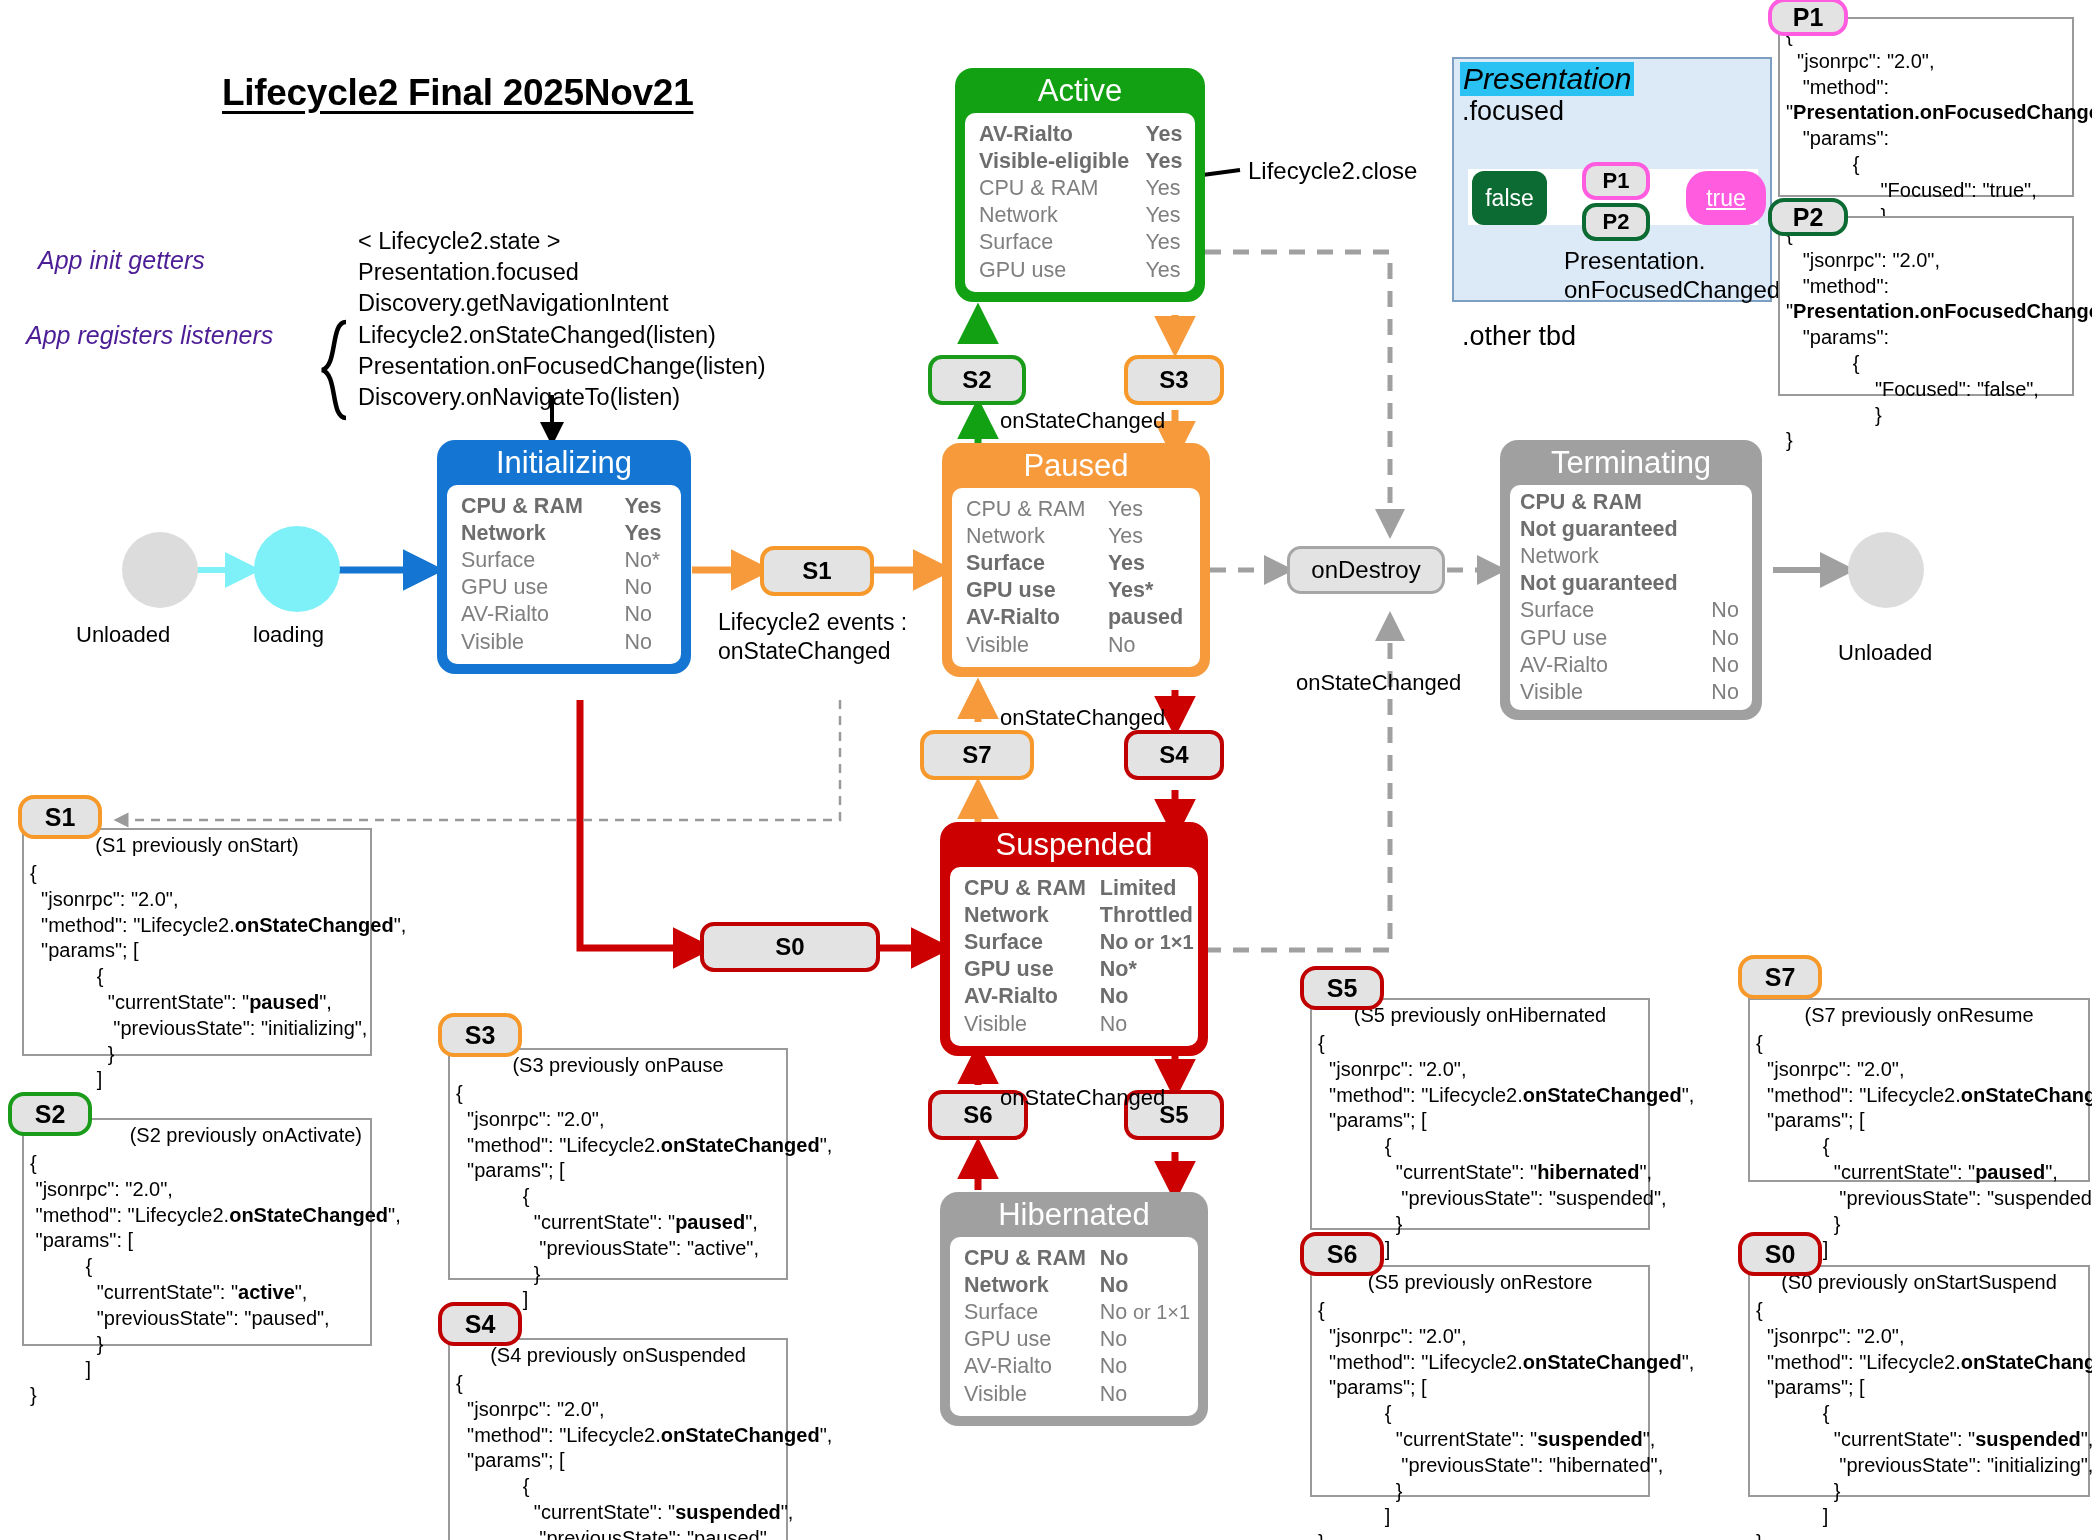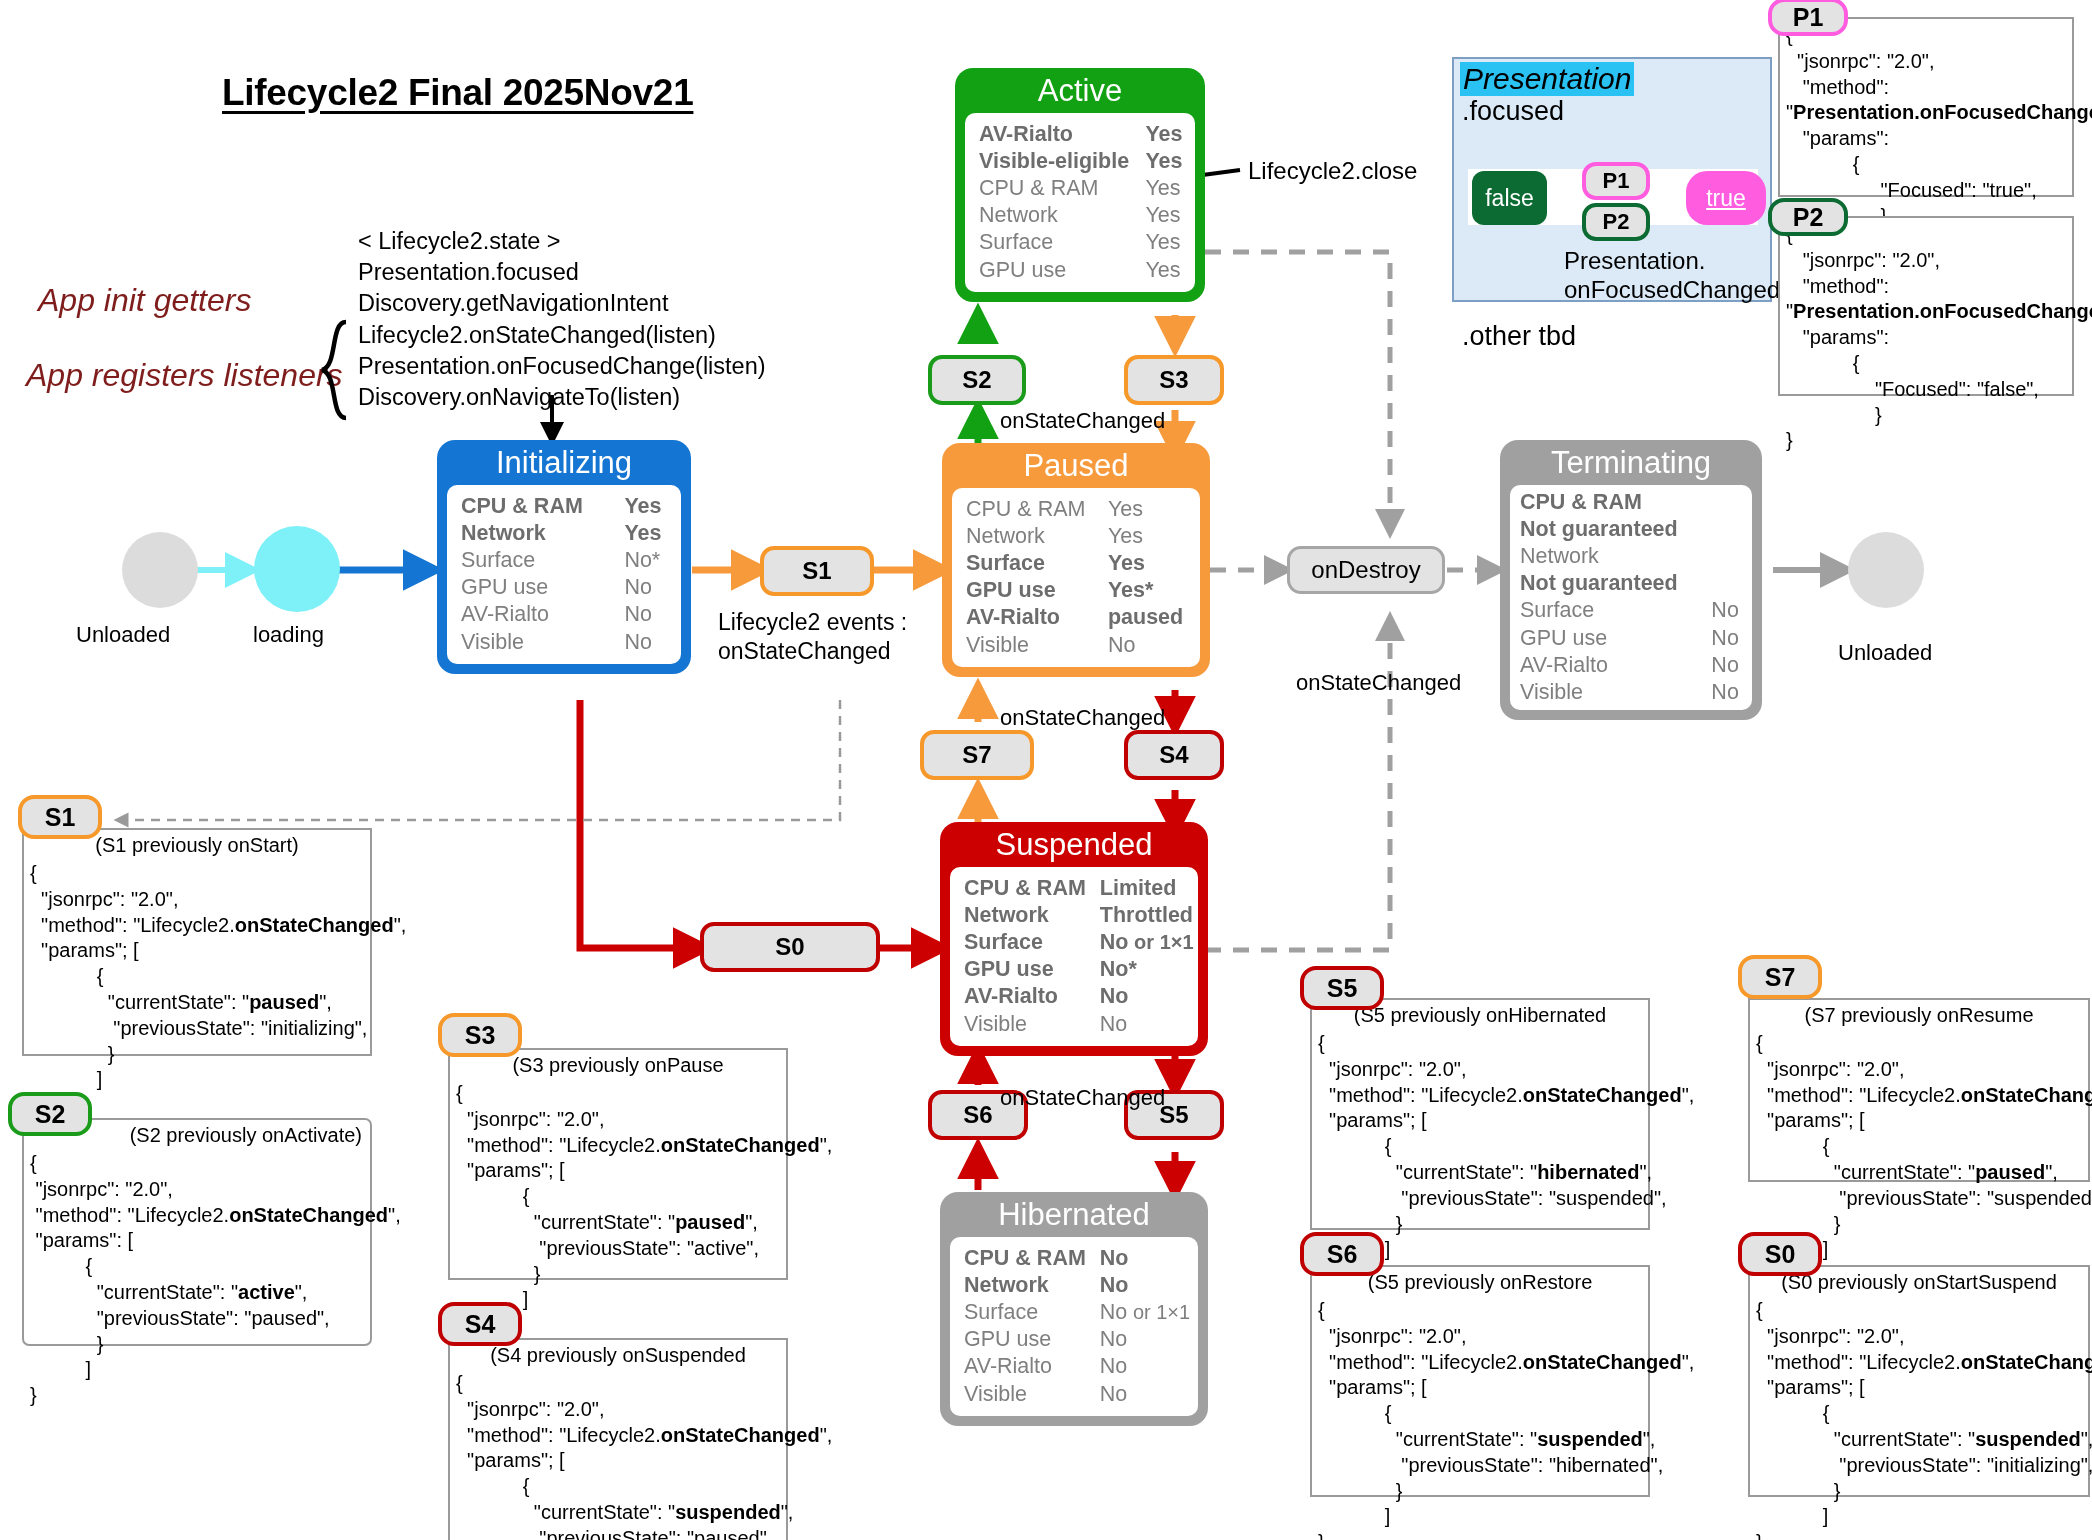--- a/index.html
+++ b/index.html
@@ -16,21 +16,21 @@
 
   
   #title {
     left:222px; top:72px;
     font-size:37px; font-weight:bold; color:#000;
     text-decoration: underline; text-underline-offset: 6px;
     letter-spacing:-0.3px;
   }
 
   
-  .side-label { font-style: italic; font-size:32px; color:#7f1d1d; white-space:nowrap;margin-top:36px; }
+  .side-label { font-style: italic; font-size:25px; color:#4c1d95; white-space:nowrap; }
 
   .mono-list { font-size:23.5px; color:#000; line-height:1.32; white-space:nowrap; }
 
   
   .state {
     border-radius: 18px;
     padding: 6px 10px 10px 10px;
     display:flex; flex-direction:column; align-items:stretch;
   }
   .state .stitle {
@@ -508,21 +508,21 @@
   "params"; [
             {
               "currentState": "<b>paused</b>",
                "previousState": "initializing",
               }
             ]
 }</pre>
   </div>
   <div class="jtag pill orange" style="left:18px;top:795px;width:84px;height:44px;">S1</div>
 
-  <div class="abs jcard" style="left:22px;top:1118px;width:350px;height:228px;border-radius:7px;">
+  <div class="abs jcard" style="left:22px;top:1118px;width:350px;height:228px;">
     <div class="hdr" style="text-align:right;padding-right:8px;"><span id="h-s2-p">(S2 previously </span><b id="h-s2-b">onActivate)</b></div>
     <pre id="pre-s2">{
  "jsonrpc": "2.0",
  "method": "Lifecycle2.<b>onStateChanged</b>",
  "params": [
           {
             "currentState": "<b>active</b>",
             "previousState": "paused",
             }
           ]

